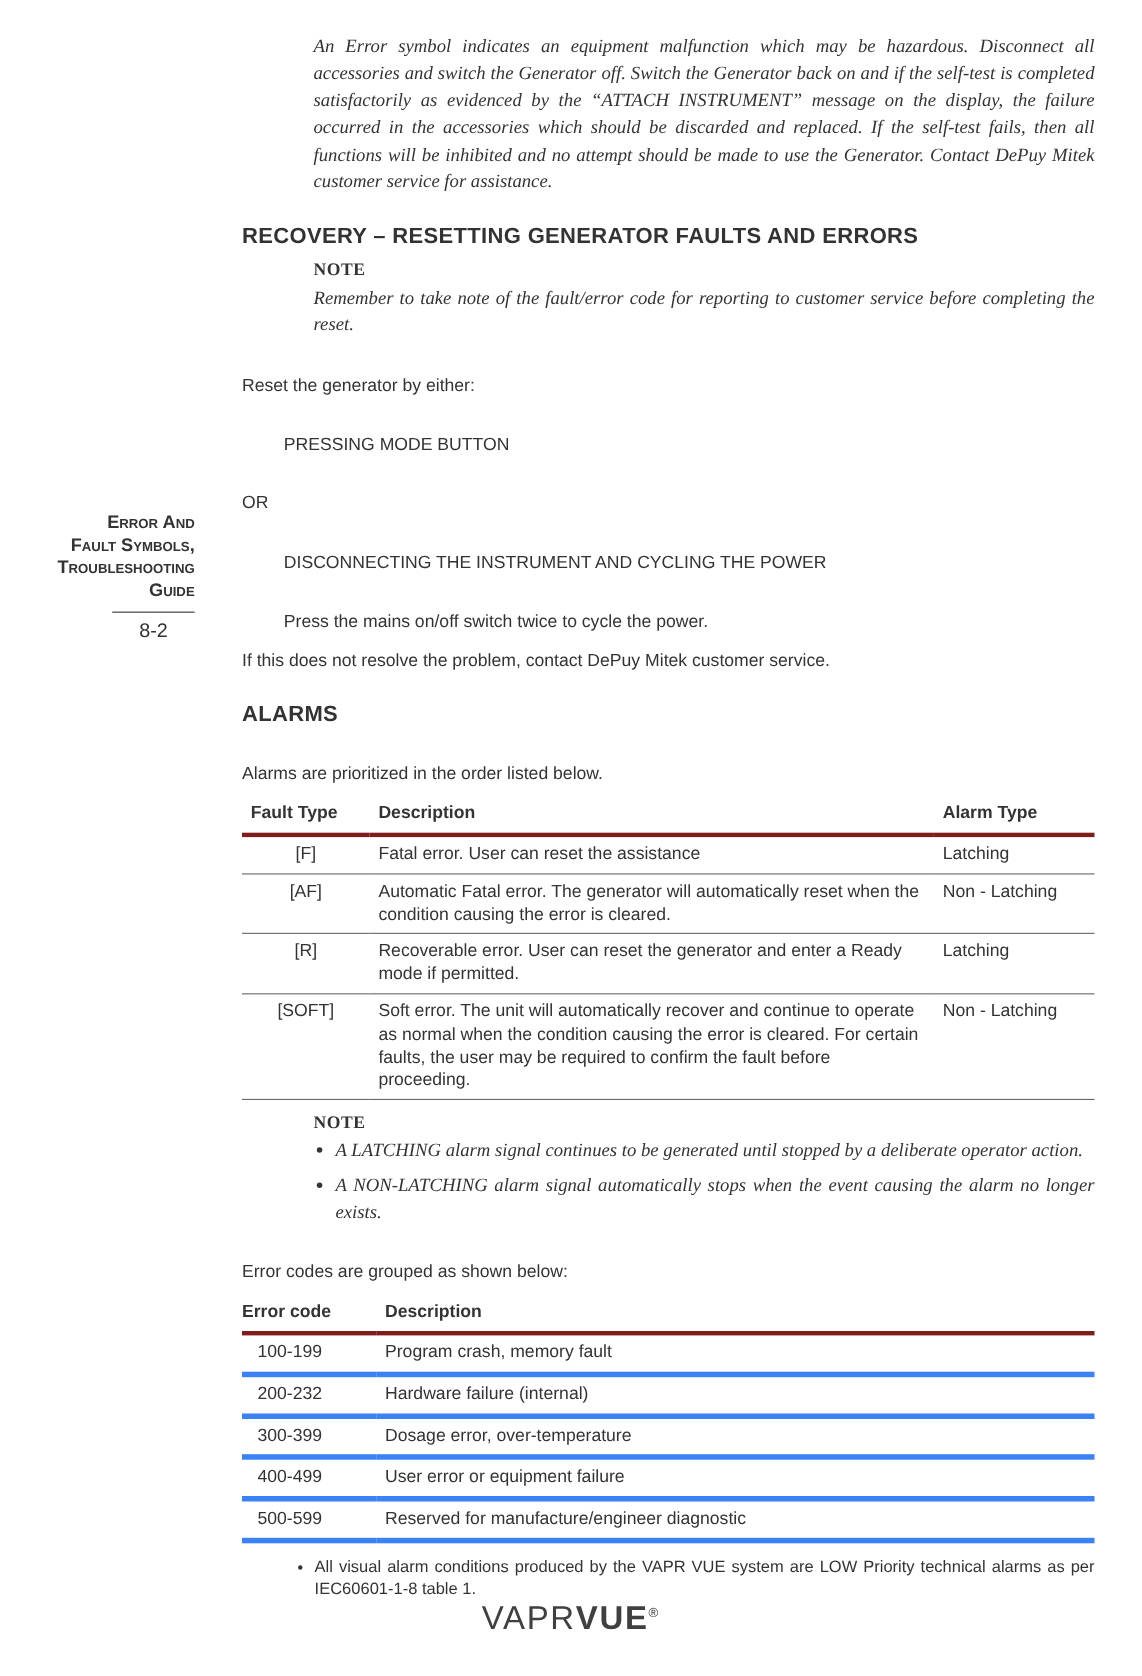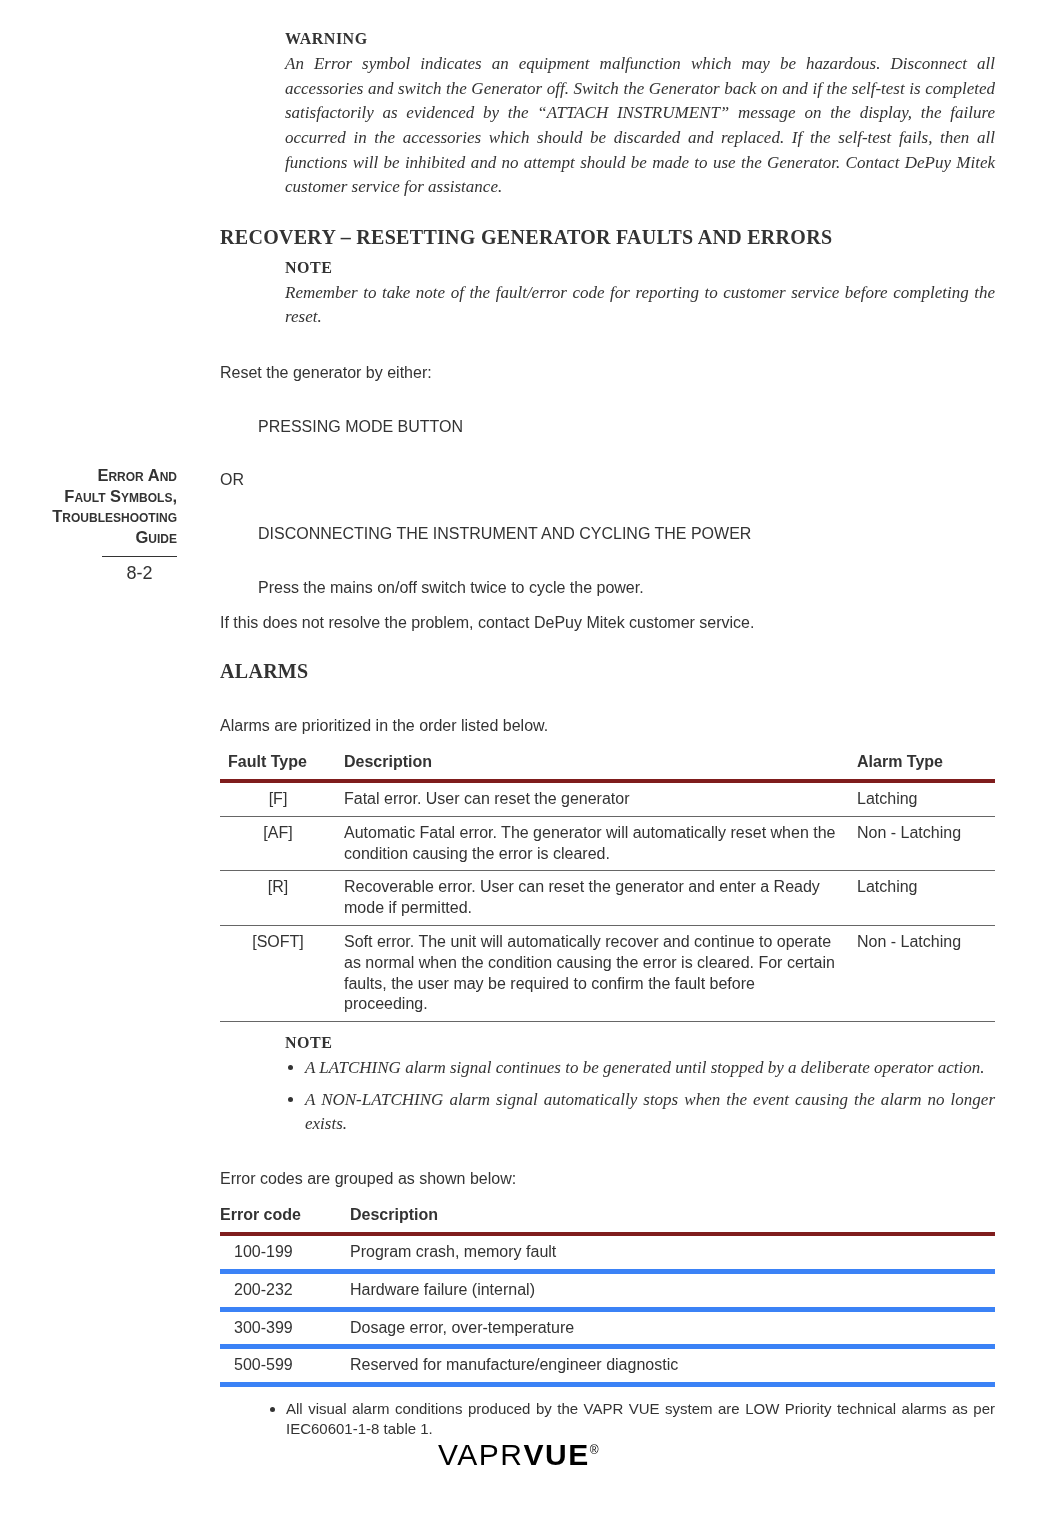--- a/index.html
+++ b/index.html
@@ -62,21 +62,20 @@
     line-height: 1.45;
     text-align: justify;
     margin-bottom: 22px;
   }
   .h2 {
     font-weight: bold;
     font-size: 20px;
     letter-spacing: 0.3px;
     margin-top: 26px;
     margin-bottom: 10px;
-    font-family: Liberation Serif, serif;
   }
   .body {
     font-size: 16px;
     line-height: 1.35;
     margin-bottom: 10px;
     margin-top: 32px;
   }
   .indent-block { margin-left: 38px; margin-bottom: 8px; }
   .caps { text-transform: none; }
   table {
@@ -114,28 +113,28 @@
     padding-left: 30px;
     margin: 12px 0 0 36px;
   }
   ul.plain li {
     font-size: 15px;
     line-height: 1.35;
     text-align: justify;
   }
   .footer-logo {
     position: absolute;
-    bottom: 52px;
+    bottom: 35px;
     left: 0;
     width: 100%;
     text-align: center;
     font-family: Arial, Helvetica, sans-serif;
     letter-spacing: 1.5px;
     font-size: 30px;
-    color: #000000;
+    color: #404040;
   }
   .footer-logo .thin { font-weight: 300; }
   .footer-logo .bold { font-weight: 800; }
   .footer-logo sup { font-size: 12px; vertical-align: super; }
 </style>
 </head>
 <body>
 
 <div class="page">
 
@@ -146,21 +145,20 @@
       <span>Troubleshooting</span><br>
       <span>Guide</span>
     </div>
     <div class="rule"></div>
     <div class="page-num">8-2</div>
   </div>
 
   <div class="content">
 
     <div class="indent1">
-      <div class="serif-bold-small">WARNING</div>
       <div class="serif-italic">An Error symbol indicates an equipment malfunction which may be hazardous. Disconnect all accessories and switch the Generator off. Switch the Generator back on and if the self-test is completed satisfactorily as evidenced by the “ATTACH INSTRUMENT” message on the display, the failure occurred in the accessories which should be discarded and replaced. If the self-test fails, then all functions will be inhibited and no attempt should be made to use the Generator. Contact DePuy Mitek customer service for assistance.</div>
     </div>
 
     <div class="h2">RECOVERY – RESETTING GENERATOR FAULTS AND ERRORS</div>
 
     <div class="indent1">
       <div class="serif-bold-small">NOTE</div>
       <div class="serif-italic" style="margin-bottom:14px;">Remember to take note of the fault/error code for reporting to customer service before completing the reset.</div>
     </div>
 
@@ -184,21 +182,21 @@
 
     <table class="faults">
       <tbody>
           <tr>
         <th>Fault Type</th>
         <th>Description</th>
         <th>Alarm Type</th>
       </tr>
       <tr>
         <td>[F]</td>
-        <td>Fatal error. User can reset the generator</td>
+        <td>Fatal error. User can reset the assistance</td>
         <td>Latching</td>
       </tr>
       <tr>
         <td>[AF]</td>
         <td>Automatic Fatal error. The generator will automatically reset when the condition causing the error is cleared.</td>
         <td>Non - Latching</td>
       </tr>
       <tr>
         <td>[R]</td>
         <td>Recoverable error. User can reset the generator and enter a Ready mode if permitted.</td>
@@ -234,20 +232,24 @@
           </tr>
       <tr>
             <td>200-232</td>
             <td>Hardware failure (internal)</td>
           </tr>
       <tr>
             <td>300-399</td>
             <td>Dosage error, over-temperature</td>
           </tr>
       <tr>
+            <td>400-499</td>
+            <td>User error or equipment failure</td>
+          </tr>
+      <tr>
             <td>500-599</td>
             <td>Reserved for manufacture/engineer diagnostic</td>
           </tr>
     </tbody>
       </table>
 
     <ul class="plain">
       <li>All visual alarm conditions produced by the VAPR VUE system are LOW Priority technical alarms as per IEC60601-1-8 table 1.</li>
     </ul>
 

